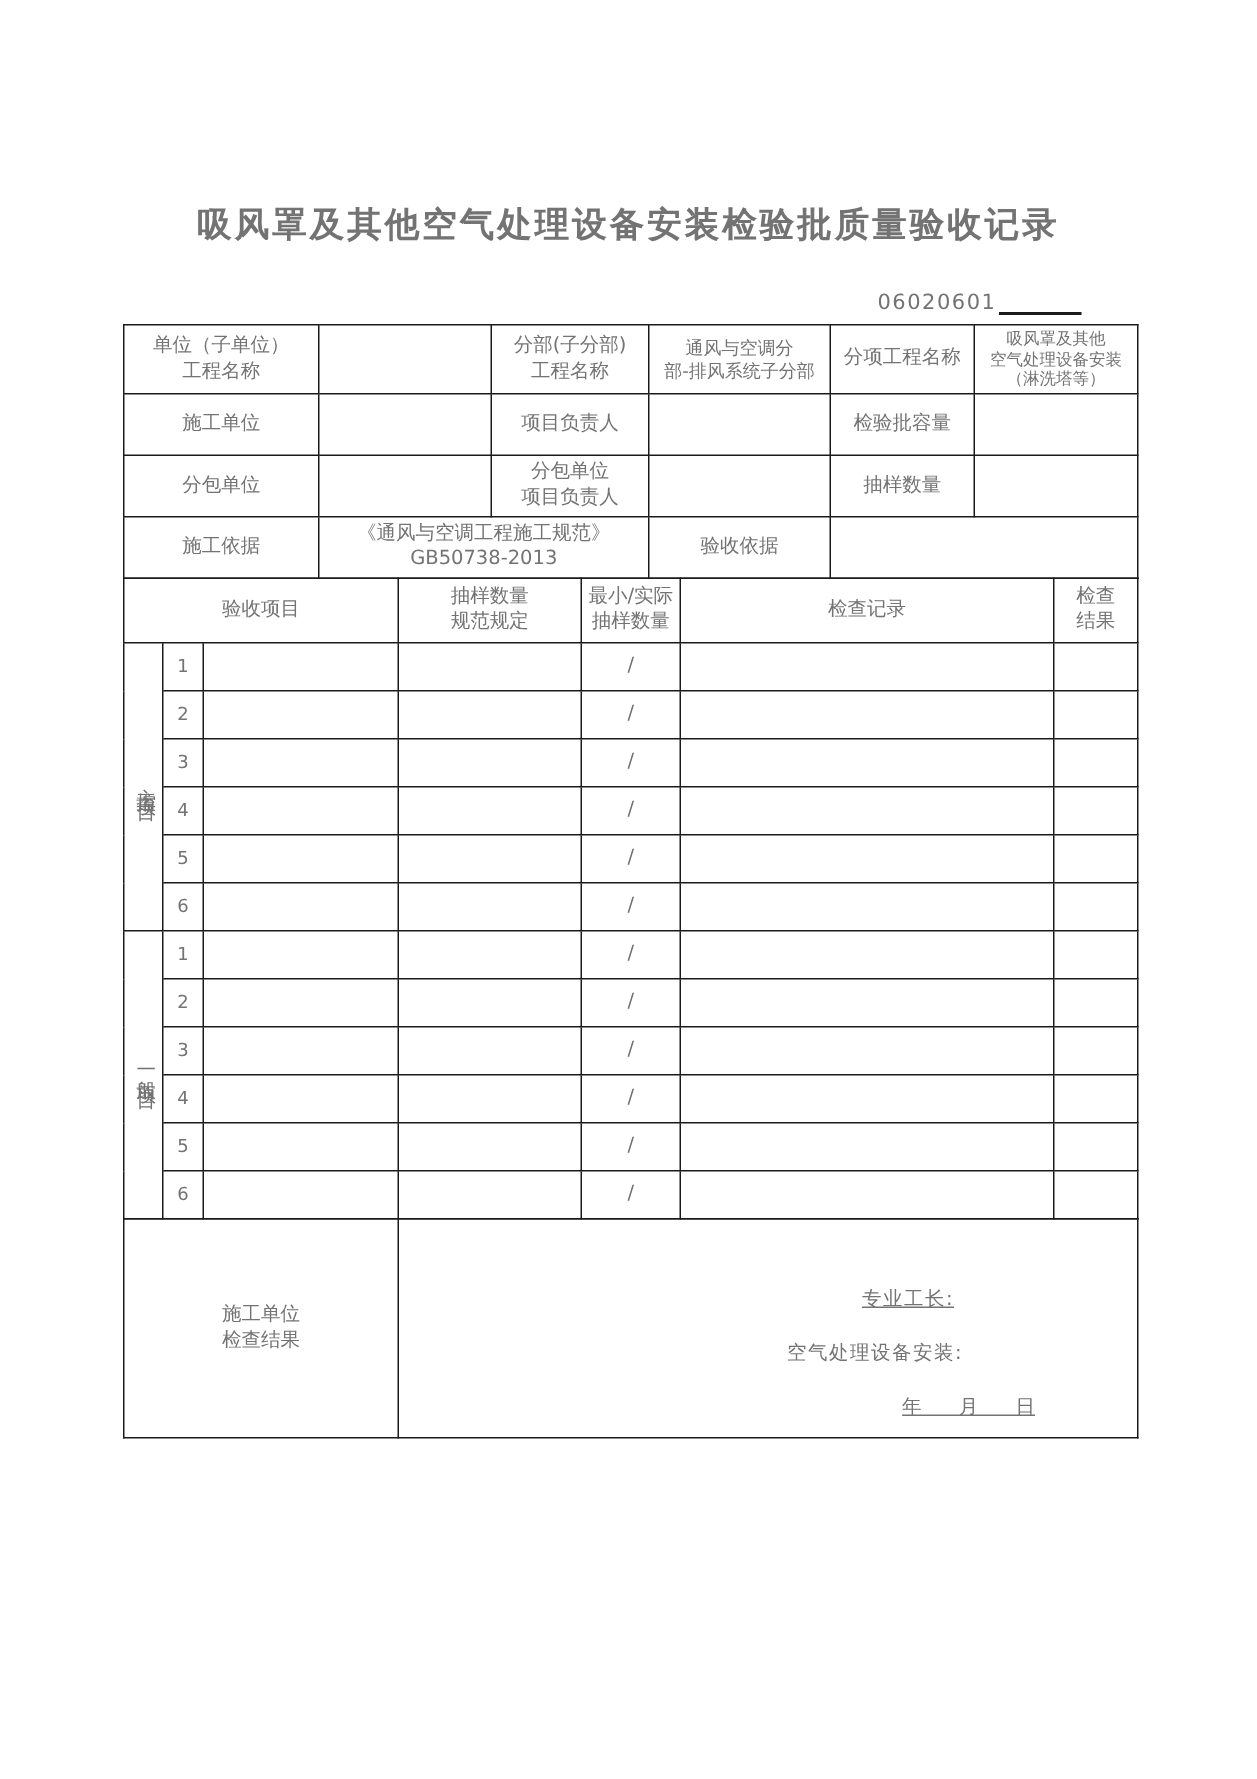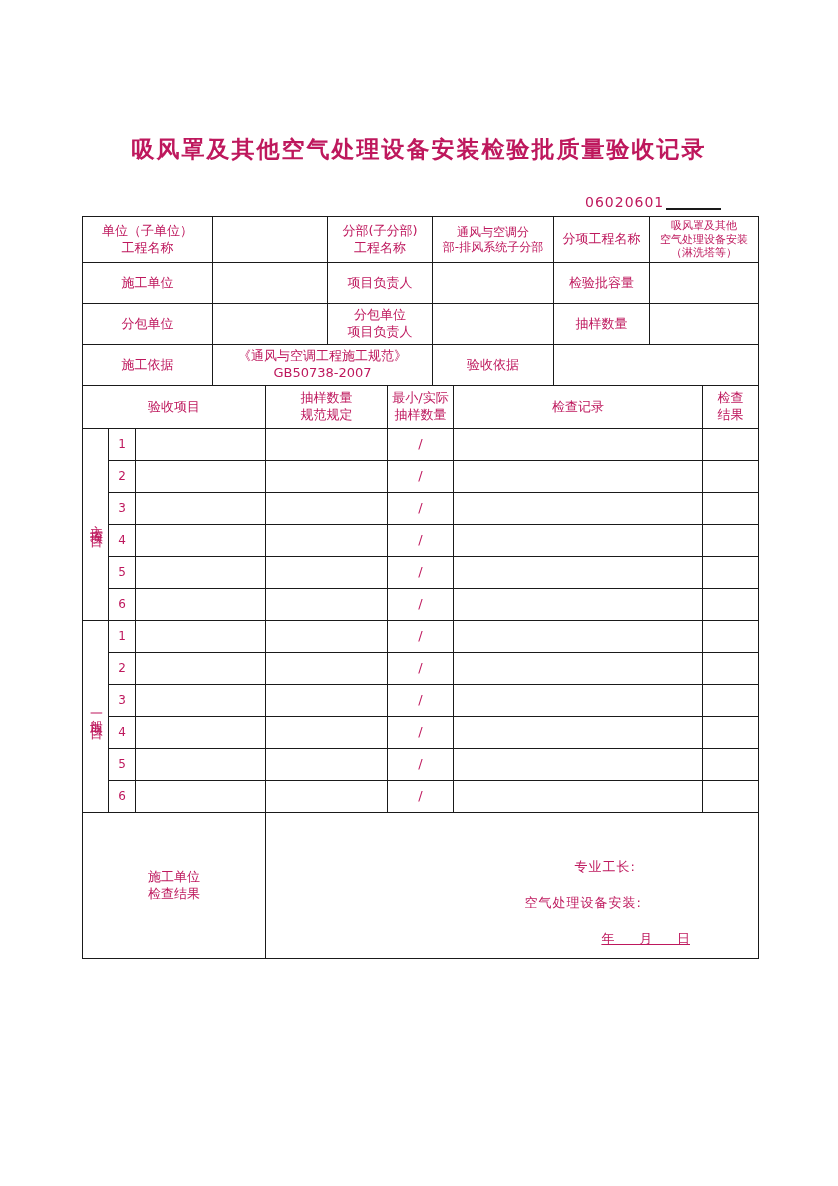--- a/index.html
+++ b/index.html
@@ -2,21 +2,21 @@
 <html><head>
 <meta charset="utf-8">
 <style>
   html, body { margin: 0; padding: 0; background: #ffffff; }
   .page {
     position: relative;
     width: 838px;
     height: 1186px;
     background: #ffffff;
     font-family: "DejaVu Sans", sans-serif;
-    color: #be185d;
+    color: #737373;
     overflow: hidden;
   }
   .title {
     position: absolute;
     top: 134px;
     left: 0;
     width: 100%;
     text-align: center;
     font-size: 23px;
     font-weight: bold;
@@ -124,21 +124,21 @@
         <td></td>
         <td>分包单位
 项目负责人</td>
         <td></td>
         <td>抽样数量</td>
         <td></td>
       </tr>
       <tr style="height:41px">
         <td>施工依据</td>
         <td colspan="2">《通风与空调工程施工规范》
-GB50738-2007</td>
+GB50738-2013</td>
         <td>验收依据</td>
         <td colspan="2"></td>
       </tr>
     </tbody>
       </table>
 
     <table>
       <colgroup>
         <col style="width:26px">
           <col style="width:27px">
@@ -265,21 +265,21 @@
     <table>
       <colgroup>
         <col style="width:183px">
           <col style="width:493px">
       </colgroup>
       <tbody>
           <tr style="height:146px">
         <td>施工单位
 检查结果</td>
         <td class="sig-cell">
-          <div class="sig" style="top:46px; right:122px;">专业工长:</div>
+          <div class="sig" style="top:46px; right:122px;text-decoration:underline;">专业工长:</div>
           <div class="sig" style="top:82px; right:116px;">空气处理设备安装:</div>
           <div class="sig date" style="top:118px; right:68px;">年      月      日</div>
         </td>
       </tr>
     </tbody>
       </table>
 
   </div>
 </div>
 

